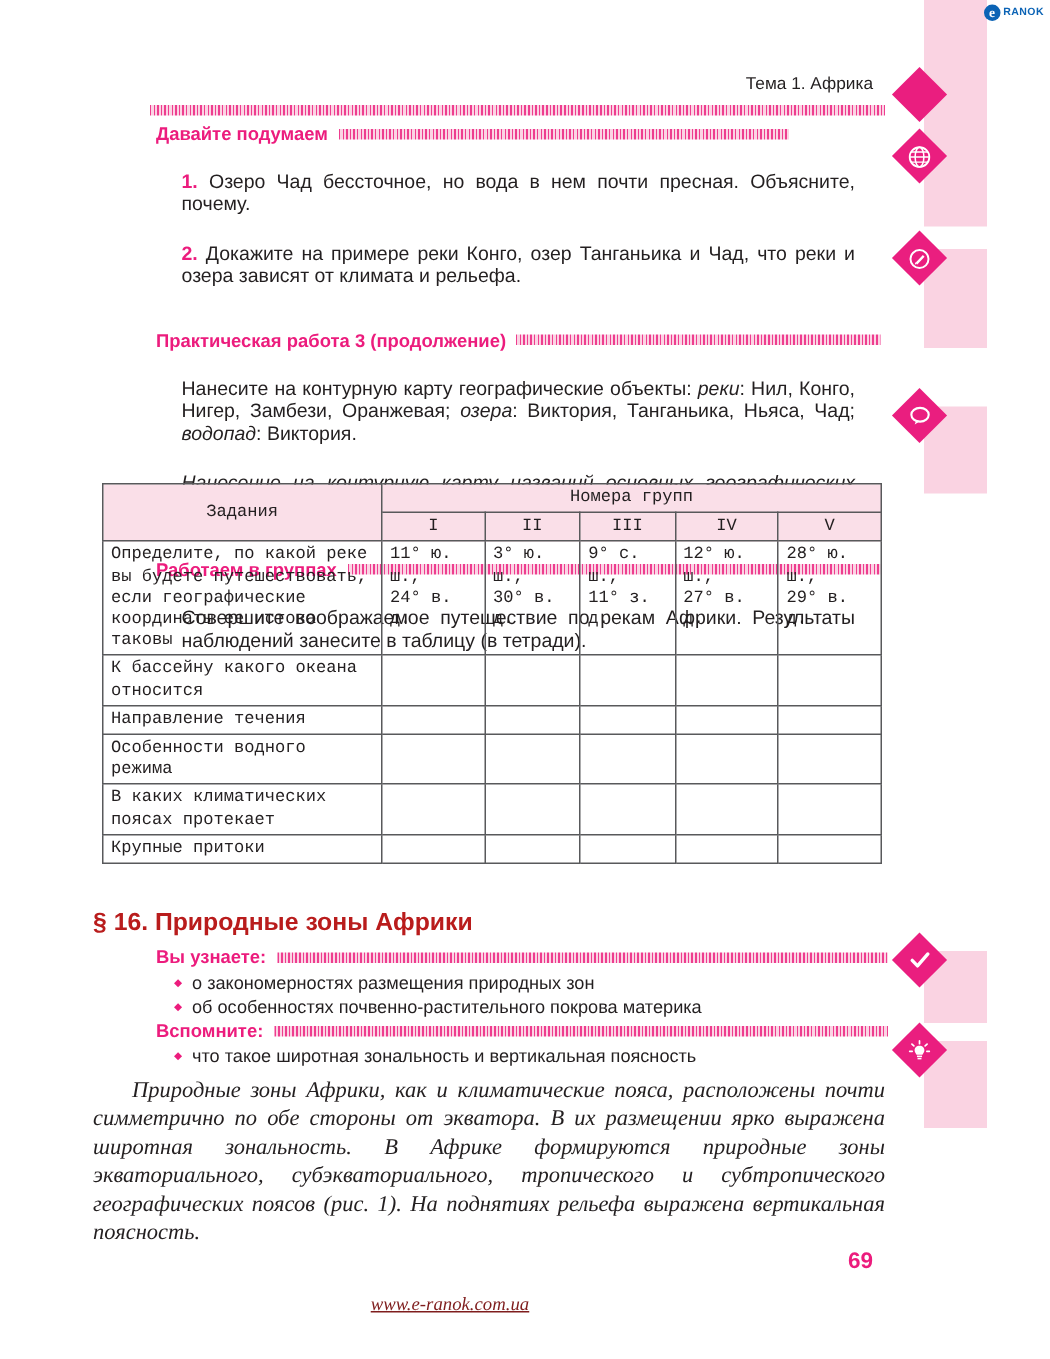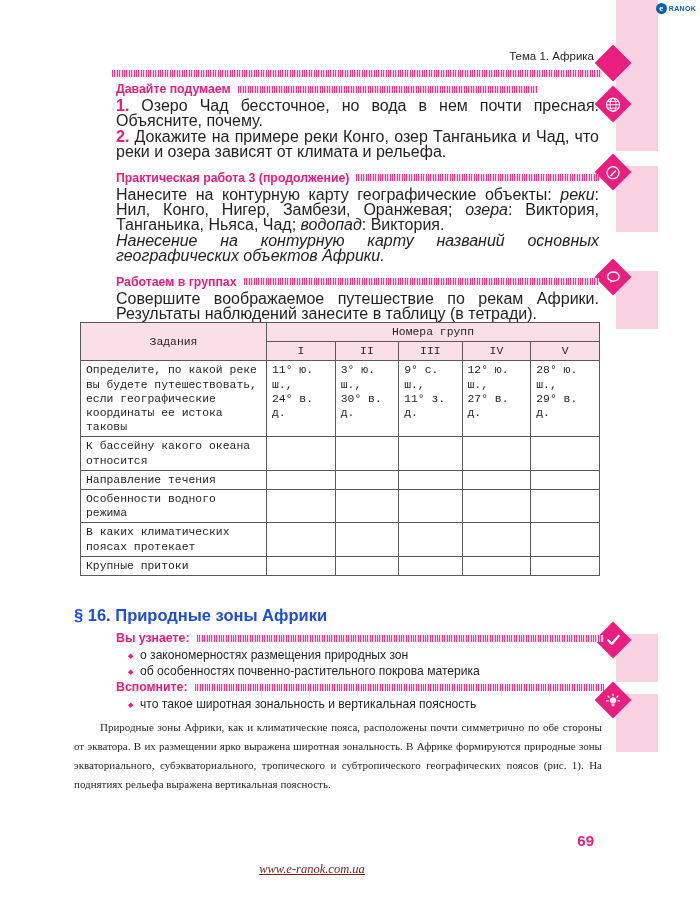--- a/index.html
+++ b/index.html
@@ -85,21 +85,21 @@
   }
   .diamond > .glyph {
     transform: rotate(-45deg);
     display: block;
     line-height: 0;
   }
 
   
   .page {
     position: absolute;
-    left: 12px; top: 0;
+    left: 0; top: 0;
     width: 600px;
     height: 694px;
   }
 
   .running-head {
     position: absolute;
     right: 18px;
     top: 50px;
     font-size: 11.5px;
     color: #231f20;
@@ -141,22 +141,22 @@
     font-size: 12.3px;
     white-space: nowrap;
   }
   .block-head .rule {
     flex: 1 1 auto;
     min-width: 10px;
   }
   .block-head.shortrule .rule { max-width: 300px; }
 
   p.body {
-    margin: 0;
-    font-size: 16px;
+    margin: 17px;
+    font-size: 13px;
     line-height: 15.4px;
     text-align: justify;
   }
   p.body.italic { font-style: italic; }
   .num {
     color: #ec1c7d;
     font-weight: bold;
   }
   .it { font-style: italic; }
   .gap-md { height: 11px; }
@@ -221,37 +221,38 @@
   
   .chapter {
     position: absolute;
     left: 62px;
     top: 606px;
     width: 530px;
   }
   h2.chapter-title {
     margin: 0 0 6px 0;
     font-size: 16.5px;
-    color: #1d4ed8;
+    color: #b91c1c;
     font-weight: bold;
     font-family: "Liberation Sans", sans-serif;
   }
   .chapter-inner { padding-left: 42px; }
 
   .lead {
     position: absolute;
     left: 62px;
     top: 718px;
     width: 528px;
     font-family: "Liberation Serif", "DejaVu Serif", serif;
-    font-size: 11px;
+    font-size: 15px;
     line-height: 19.1px;
     text-align: justify;
     text-indent: 26px;
     margin: 0;
+    font-style: italic;
   }
 
   .page-no {
     position: absolute;
     right: 18px;
     top: 832px;
     color: #ec1c7d;
     font-weight: bold;
     font-size: 15px;
   }

